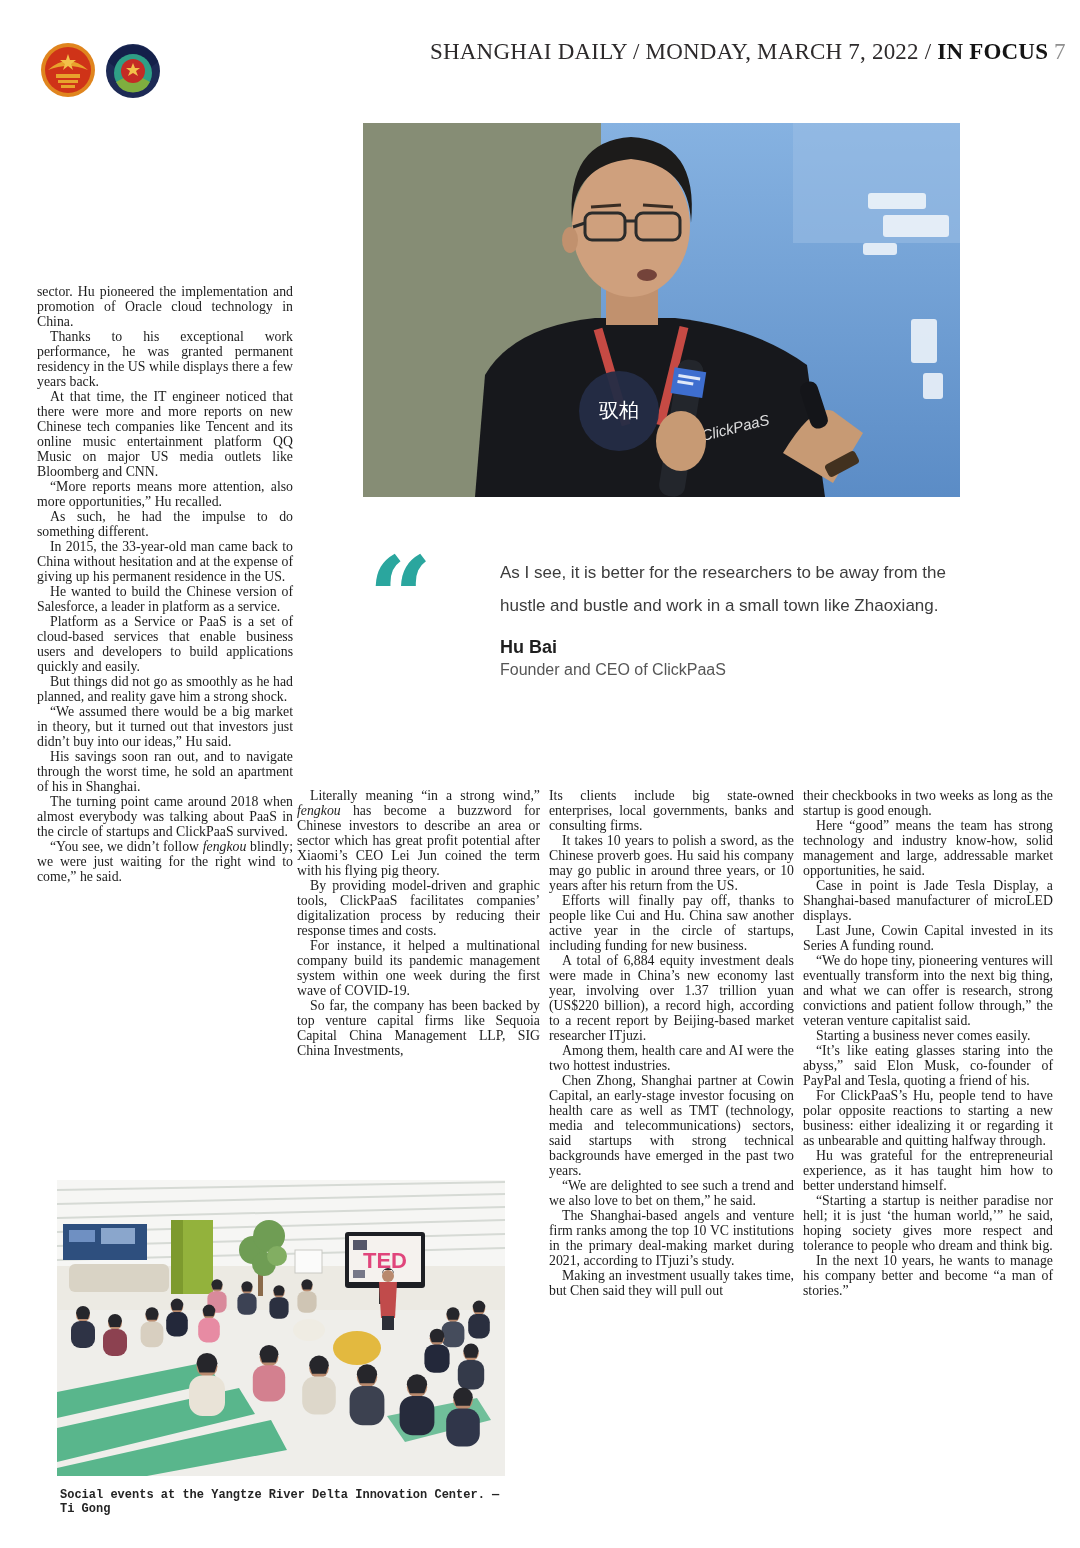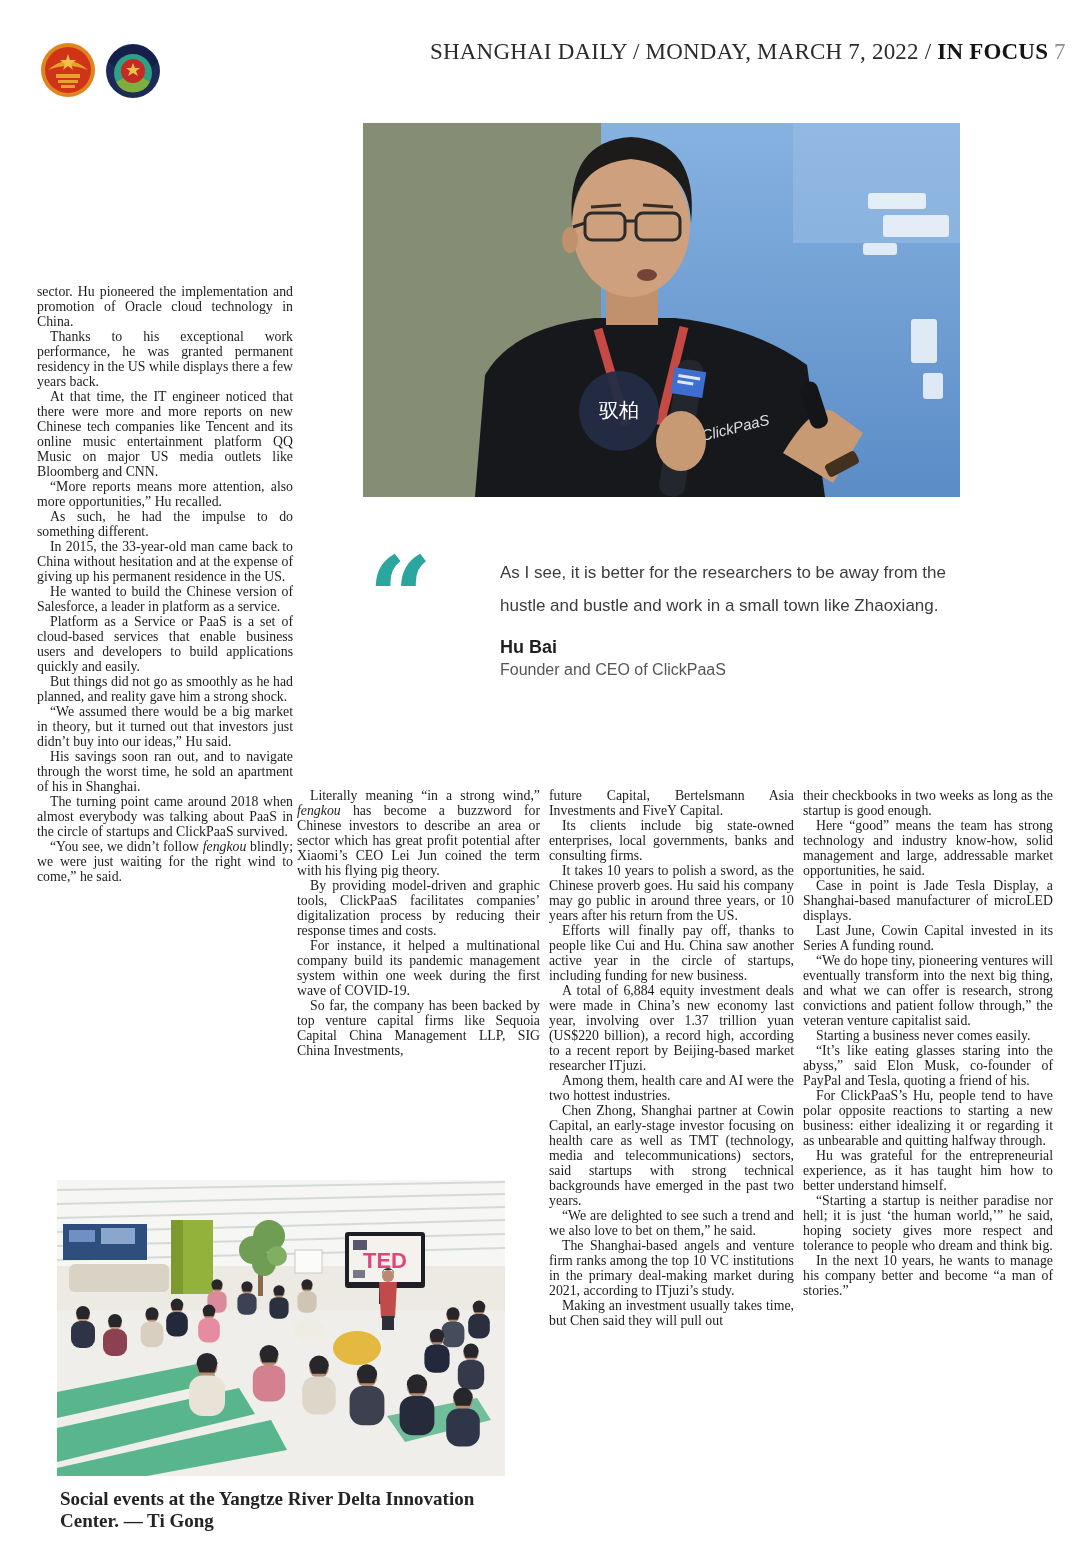--- a/index.html
+++ b/index.html
@@ -33,21 +33,21 @@
     font-size:112px;line-height:1;letter-spacing:-8px;}
   .quote-text{margin-left:132px;font-family:"Liberation Sans",sans-serif;font-weight:300;
     font-size:17px;line-height:33px;color:#3c3c3c;}
   .quote-attr{margin-left:132px;margin-top:15px;font-family:"Liberation Sans",sans-serif;}
   .quote-attr .name{font-weight:bold;font-size:18px;color:#1f1f1f;}
   .quote-attr .title{font-size:16px;color:#565656;margin-top:3px;}
 
   
   .secondary-photo{position:absolute;left:57px;top:1180px;width:448px;height:296px;}
   .photo-caption{position:absolute;left:60px;top:1488px;width:450px;
-    font-family:Liberation Serif, serif;font-weight:bold;font-size:19px;color:#242424;}
+    font-family:Liberation Mono, monospace;font-weight:bold;font-size:12px;color:#242424;}
 </style>
 </head>
 <body>
 
 <div class="page">
 
   <svg class="emblem" style="left:40px;top:40px" width="56" height="60" viewBox="0 0 56 60">
     <circle cx="28" cy="30" r="27" fill="#e0851e"></circle>
     <circle cx="28" cy="30" r="23" fill="#cf3318"></circle>
     <path d="M8,30 Q28,12 48,30 Q28,22 8,30Z" fill="#e8a32c"></path>
@@ -148,21 +148,20 @@
       <p>The turning point came around 2018 when almost everybody was talking about PaaS in the circle of startups and ClickPaaS survived.</p>
       <p>“You see, we didn’t follow <em>fengkou</em> blindly; we were just waiting for the right wind to come,” he said.</p>
     </div>
   <div class="article-col col2 indent-first" lang="en">
       <p>Literally meaning “in a strong wind,” <em>fengkou</em> has become a buzzword for Chinese investors to describe an area or sector which has great profit potential after Xiaomi’s CEO Lei Jun coined the term with his flying pig theory.</p>
       <p>By providing model-driven and graphic tools, ClickPaaS facilitates companies’ digitalization process by reducing their response times and costs.</p>
       <p>For instance, it helped a multinational company build its pandemic management system within one week during the first wave of COVID-19.</p>
       <p>So far, the company has been backed by top venture capital firms like Sequoia Capital China Management LLP, SIG China Investments,</p>
     </div>
   <div class="article-col col3" lang="en">
-      <p>future Capital, Bertelsmann Asia Investments and FiveY Capital.</p>
       <p>Its clients include big state-owned enterprises, local governments, banks and consulting firms.</p>
       <p>It takes 10 years to polish a sword, as the Chinese proverb goes. Hu said his company may go public in around three years, or 10 years after his return from the US.</p>
       <p>Efforts will finally pay off, thanks to people like Cui and Hu. China saw another active year in the circle of startups, including funding for new business.</p>
       <p>A total of 6,884 equity investment deals were made in China’s new economy last year, involving over 1.37 trillion yuan (US$220 billion), a record high, according to a recent report by Beijing-based market researcher ITjuzi.</p>
       <p>Among them, health care and AI were the two hottest industries.</p>
       <p>Chen Zhong, Shanghai partner at Cowin Capital, an early-stage investor focusing on health care as well as TMT (technology, media and telecommunications) sectors, said startups with strong technical backgrounds have emerged in the past two years.</p>
       <p>“We are delighted to see such a trend and we also love to bet on them,” he said.</p>
       <p>The Shanghai-based angels and venture firm ranks among the top 10 VC institutions in the primary deal-making market during 2021, according to ITjuzi’s study.</p>
       <p>Making an investment usually takes time, but Chen said they will pull out</p>
     </div>

